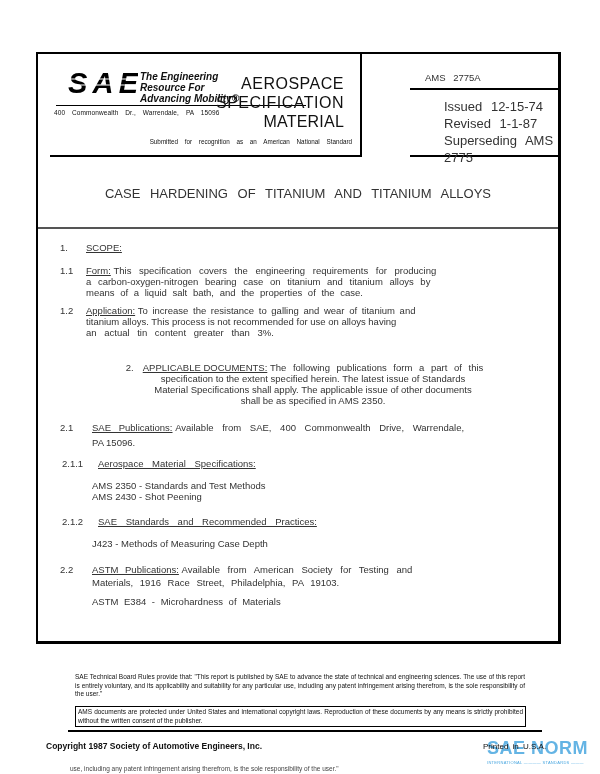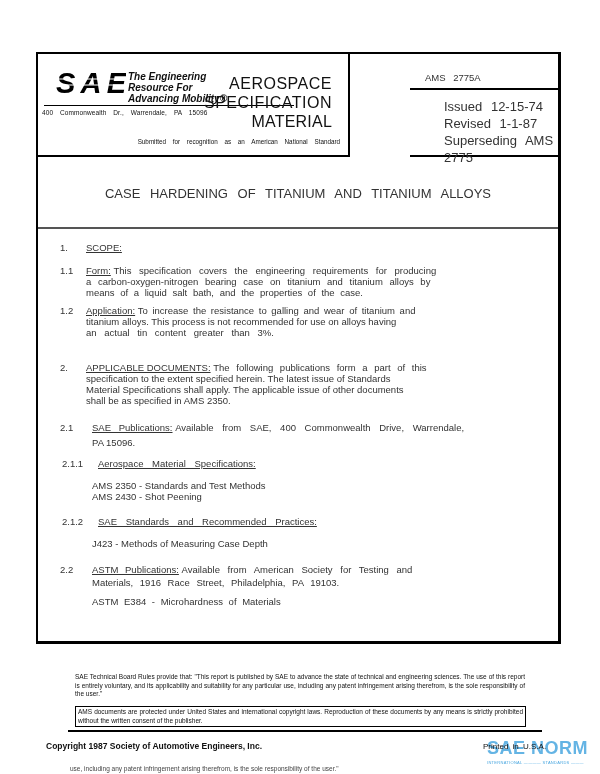--- a/index.html
+++ b/index.html
@@ -1,20 +1,20 @@
 <!DOCTYPE html>
 <html><head>
 <meta charset="utf-8">
 <style>
   * { box-sizing: border-box; margin: 0; padding: 0; }
   html, body { width: 600px; height: 774px; background: #ffffff; overflow: hidden; }
   body { position: relative; font-family: "Liberation Sans", sans-serif; color: #111; }
 
   .frame { position: absolute; left: 36px; top: 52px; width: 525px; height: 592px; border: 2px solid #000; border-right-width: 3px; border-bottom-width: 3px; }
-  .hdr-left { position: absolute; left: 0; top: 0; width: 312px; height: 103px; border-right: 2px solid #000; border-bottom: 2px solid #000; }
+  .hdr-left { position: absolute; left: 12px; top: 0; width: 312px; height: 103px; border-right: 2px solid #000; border-bottom: 2px solid #000; }
   .hdr-right { position: absolute; left: 372px; top: 0; right: 0; height: 103px; border-bottom: 2px solid #000; }
   .hdr-right .top { height: 36px; border-bottom: 2px solid #000; position: relative; }
   .mono { font-family: Liberation Sans, sans-serif; color: #333; }
   .ams-num { position: absolute; left: 15px; top: 18px; font-size: 9.5px; word-spacing: 5px; }
   .rev-lines { padding: 8px 0 0 15px; font-size: 13px; line-height: 17px; word-spacing: 5px; margin-left: 19px; }
 
   .logo { position: absolute; left: 18px; top: 16px; width: 70px; height: 26px; }
   .logo-text { position: absolute; left: 90px; top: 17px; font-size: 10px; font-weight: bold; font-style: italic; line-height: 11px; }
   .logo-rule { position: absolute; left: 6px; top: 51px; width: 250px; border-top: 1px solid #000; }
   .address { position: absolute; left: 4px; top: 55px; font-size: 6.5px; word-spacing: 5px; letter-spacing: 0.1px; }
@@ -93,21 +93,21 @@
       <div style="padding-left:26px; word-spacing:3px;">means of a liquid salt bath, and the properties of the case.</div>
     </div>
 
     <div class="para" style="left:22px; top:76px; width:480px;">
       <span class="num" style="width:26px;">1.2</span><span class="u">Application:</span>
       <span style="word-spacing:2px;">To increase the resistance to galling and wear of titanium and</span>
       <div style="padding-left:26px;">titanium alloys. This process is not recommended for use on alloys having</div>
       <div style="padding-left:26px; word-spacing:5px;">an actual tin content greater than 3%.</div>
     </div>
 
-    <div class="para" style="left:22px; top:133px; width:480px;">
+    <div class="para" style="left:22px; top:133px; width:480px;text-align:center;">
       <span class="num" style="width:26px;">2.</span><span class="u">APPLICABLE DOCUMENTS:</span>
       <span style="word-spacing:4px;">The following publications form a part of this</span>
       <div style="padding-left:26px;">specification to the extent specified herein. The latest issue of Standards</div>
       <div style="padding-left:26px;">Material Specifications shall apply. The applicable issue of other documents</div>
       <div style="padding-left:26px;">shall be as specified in AMS 2350.</div>
     </div>
 
     <div class="para" style="left:22px; top:191px; width:480px; line-height:15px;">
       <span class="num" style="width:32px;">2.1</span><span class="u" style="word-spacing:5px;">SAE Publications:</span>
       <span style="word-spacing:6px;">Available from SAE, 400 Commonwealth Drive, Warrendale,</span>

